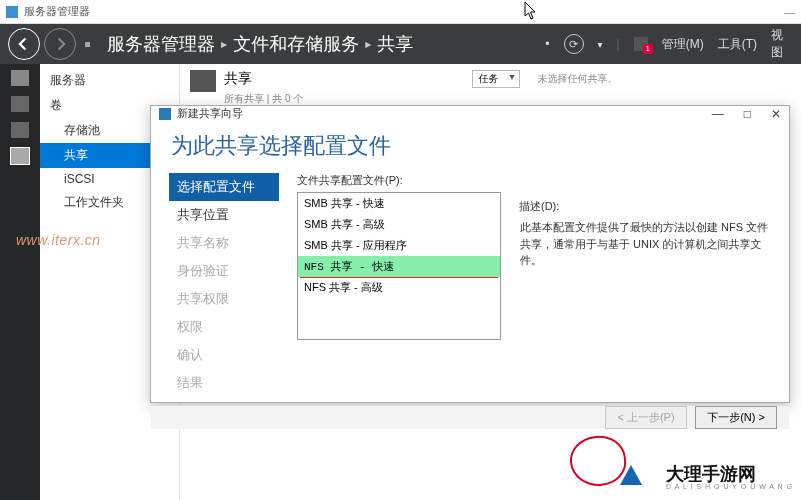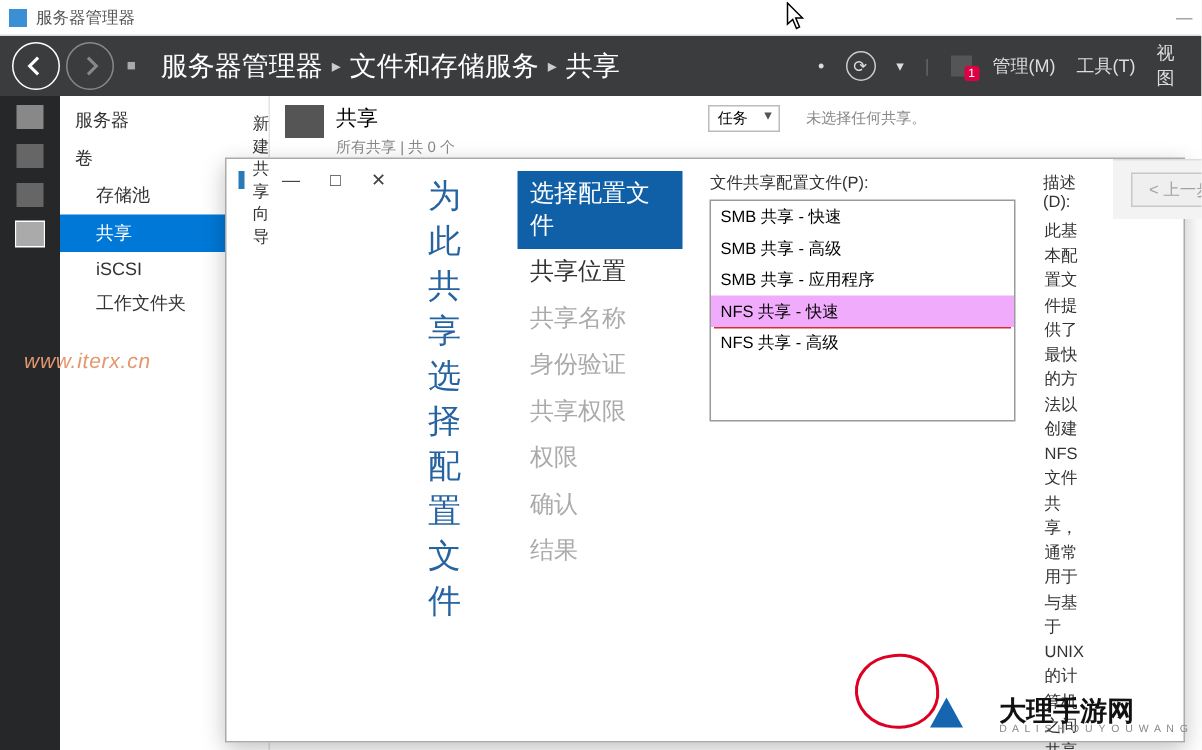--- a/index.html
+++ b/index.html
@@ -37,39 +37,39 @@
     .share-head { display: flex; align-items: flex-start; gap: 8px; }
     .share-head .big-ico { width: 26px; height: 22px; background: #555; }
     .share-head .txt small { color: #888; font-size: 10px; }
     .task-dd { margin-left: auto; border: 1px solid #bbb; font-size: 10px; padding: 1px 20px 1px 6px; height: 18px; position: relative; }
     .task-dd:after { content: "▾"; position: absolute; right: 4px; top: 0; color: #555; }
     .vol-col { flex: 1; min-width: 200px; font-size: 12px; }
     .vol-col .sub { color: #888; font-size: 10px; margin-top: 2px; }
     .dotted-line { border-top: 1px dashed #ccc; margin-top: 20px; font-size: 10px; color: #bbb; padding-top: 2px; }
 
     
-    .wizard { position: absolute; left: 150px; top: 105px; width: 640px; height: 390px; background: #fff; border: 1px solid #aaa; box-shadow: 0 4px 14px rgba(0,0,0,.25); display: flex; flex-direction: row; }
+    .wizard { position: absolute; left: 150px; top: 105px; width: 640px; height: 298px; background: #fff; border: 1px solid #aaa; box-shadow: 0 4px 14px rgba(0,0,0,.25); display: flex; flex-direction: column; }
     .wiz-title { height: 28px; display: flex; align-items: center; padding: 0 8px; font-size: 11px; color: #333; }
     .wiz-title .ic { width: 12px; height: 12px; background: #2a7ab8; margin-right: 6px; }
     .wiz-title .ctrls { margin-left: auto; display: flex; gap: 20px; color: #444; font-size: 12px; }
     .wiz-heading { font-size: 22px; color: #2663a1; padding: 10px 20px 4px; }
     .wiz-body { flex: 1; display: flex; padding: 8px 18px; gap: 18px; }
-    .wiz-steps { width: 110px; font-size: 16px; }
+    .wiz-steps { width: 110px; font-size: 13px; }
     .wiz-steps .step { padding: 5px 8px; color: #aaa; }
     .wiz-steps .step.active { background: #1060a8; color: #fff; }
     .wiz-steps .step.done { color: #333; }
 
     .wiz-mid { width: 204px; }
     .wiz-mid .lbl, .wiz-right .lbl { font-size: 11px; color: #333; margin-bottom: 4px; }
     .profile-list { border: 1px solid #9a9a9a; height: 148px; font-size: 11px; }
     .profile-list .opt { padding: 3px 6px; position: relative; }
-    .profile-list .opt.selected { background: #f0abfc; }
+    .profile-list .opt.selected { background: #86efac; font-family: Liberation Mono, monospace; }
     .profile-list .opt.underline:before { content: ""; position: absolute; left: 2px; right: 2px; bottom: -1px; border-bottom: 1.5px solid #d03028; }
 
-    .wiz-right { flex: 1; font-size: 11px; }
+    .wiz-right { flex: 1; font-size: 11px; margin-top: 26px; }
     .wiz-right .desc { border: 1px solid transparent; color: #333; line-height: 1.5; }
     .wiz-right ul { list-style: disc; padding-left: 18px; margin-top: 8px; color: #333; }
 
     .wiz-footer { height: 40px; background: #f3f3f3; border-top: 1px solid #ddd; display: flex; align-items: center; justify-content: flex-end; gap: 8px; padding: 0 12px; }
     .wiz-footer button { font-size: 11px; padding: 3px 10px; background: #efefef; border: 1px solid #999; min-width: 82px; }
     .wiz-footer button.disabled { color: #a3a3a3; border-color: #c8c8c8; }
 
     .watermark { position: absolute; left: 16px; top: 232px; color: #e2976f; font-style: italic; font-size: 14px; letter-spacing: .5px; }
     .logo-wm { position: absolute; right: 8px; bottom: 10px; display: flex; align-items: flex-start; gap: 24px; }
     .logo-wm .shape { width: 0; height: 0; border-left: 11px solid transparent; border-right: 11px solid transparent; border-bottom: 20px solid #1665b0; }

